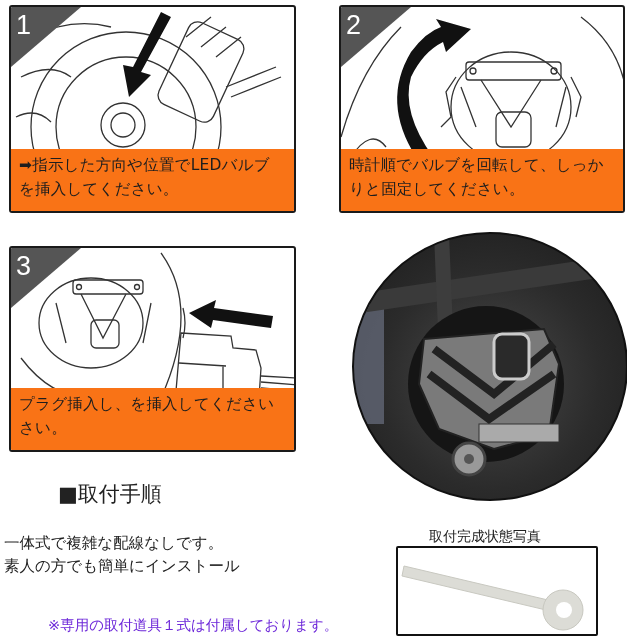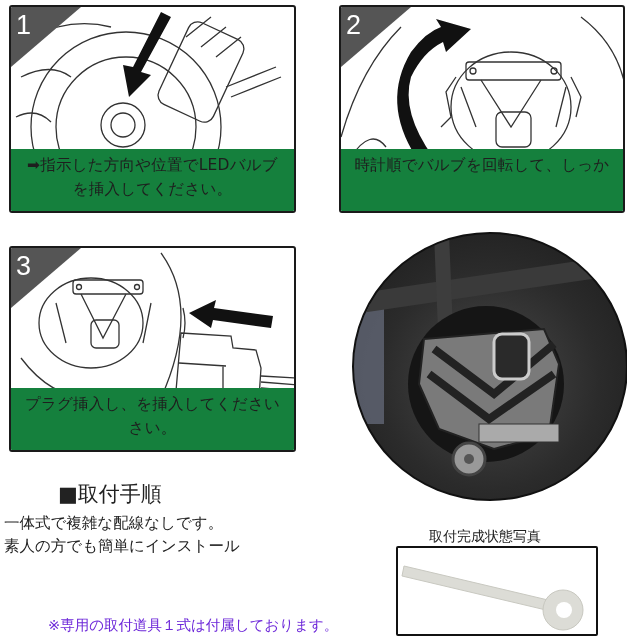--- a/index.html
+++ b/index.html
@@ -2,29 +2,29 @@
 <html><head>
 <meta charset="utf-8">
 <style>
   html,body{margin:0;padding:0;background:#fff;}
   body{width:627px;height:640px;position:relative;overflow:hidden;font-family:"DejaVu Sans","Liberation Sans",sans-serif;color:#222;}
   .panel{position:absolute;border:2.5px solid #1a1a1a;border-radius:3px;background:#fff;overflow:hidden;box-sizing:border-box;}
   .panel svg.art{position:absolute;left:0;top:0;}
   .step-badge{position:absolute;left:0;top:0;width:70px;height:60px;}
   .step-badge .tri{position:absolute;left:0;top:0;width:0;height:0;border-top:60px solid #555;border-right:70px solid transparent;}
   .step-badge .num{position:absolute;left:5px;top:2px;font-size:27px;color:#fff;font-family:"Liberation Sans",sans-serif;line-height:32px;}
-  .caption{position:absolute;left:0;right:0;bottom:0;background:#15803d;padding:4px 8px 6px 8px;font-size:15.5px;line-height:24px;color:#1e1e1e;letter-spacing:0.2px;text-align:center;}
+  .caption{position:absolute;left:0;right:0;bottom:0;background:#f97316;padding:4px 8px 6px 8px;font-size:15.5px;line-height:24px;color:#1e1e1e;letter-spacing:0.2px;}
   #p1{left:9px;top:5px;width:287px;height:208px;}
   #p2{left:339px;top:5px;width:286px;height:208px;}
   #p3{left:9px;top:246px;width:287px;height:206px;}
   #p1 .caption,#p2 .caption,#p3 .caption{height:52px;}
   .photo{position:absolute;left:352px;top:232px;width:272px;height:265px;border-radius:50%;background:radial-gradient(circle at 50% 55%,#4a4a4a 0%,#2b2b2b 55%,#1a1a1a 100%);border:2px solid #111;overflow:hidden;}
   .photo-caption{position:absolute;left:400px;top:500px;width:170px;text-align:center;font-size:14px;color:#222;margin-top:28px;}
   .section-title{position:absolute;left:14px;top:480px;font-size:21px;color:#222;margin-left:44px;}
-  .desc{position:absolute;left:4px;top:512px;font-size:15.5px;line-height:23px;color:#222;}
+  .desc{position:absolute;left:4px;top:532px;font-size:15.5px;line-height:23px;color:#222;}
   .note{position:absolute;left:48px;top:616px;font-size:14.5px;color:#6d28d9;}
   .toolbox{position:absolute;left:396px;top:546px;width:202px;height:90px;border:2.5px solid #111;border-radius:2px;box-sizing:border-box;background:#fff;}
 </style>
 </head>
 <body>
 
 <div class="panel" id="p1">
   <svg class="art" width="287" height="160">
     <g fill="none" stroke="#333" stroke-width="1.3">
       <circle cx="115" cy="120" r="95"></circle>
@@ -61,20 +61,21 @@
       <path d="M115 70 L105 85 L110 110 L100 120 M230 70 L240 90 L235 110"></path>
     </g>
     <path d="M75 150 Q40 95 70 45 Q85 25 100 20 L95 12 L130 22 L105 45 L102 35 Q82 45 70 70 Q60 105 92 150 Z" fill="#111"></path>
   </svg>
   <div class="step-badge">
     <div class="tri"></div>
     <span class="num">2</span>
   </div>
   <div class="caption">
     <div>時計順でバルブを回転して、しっか</div>
+    <div>りと固定してください。</div>
   </div>
 </div>
 
 <div class="panel" id="p3">
   <svg class="art" width="287" height="155">
     <g fill="none" stroke="#333" stroke-width="1.3">
       <path d="M150 5 Q190 60 150 150 M10 110 Q40 150 80 150"></path>
       <path d="M172 60 Q176 75 172 90"></path>
       <ellipse cx="80" cy="75" rx="52" ry="45"></ellipse>
       <rect x="62" y="32" width="70" height="14" rx="3"></rect>

